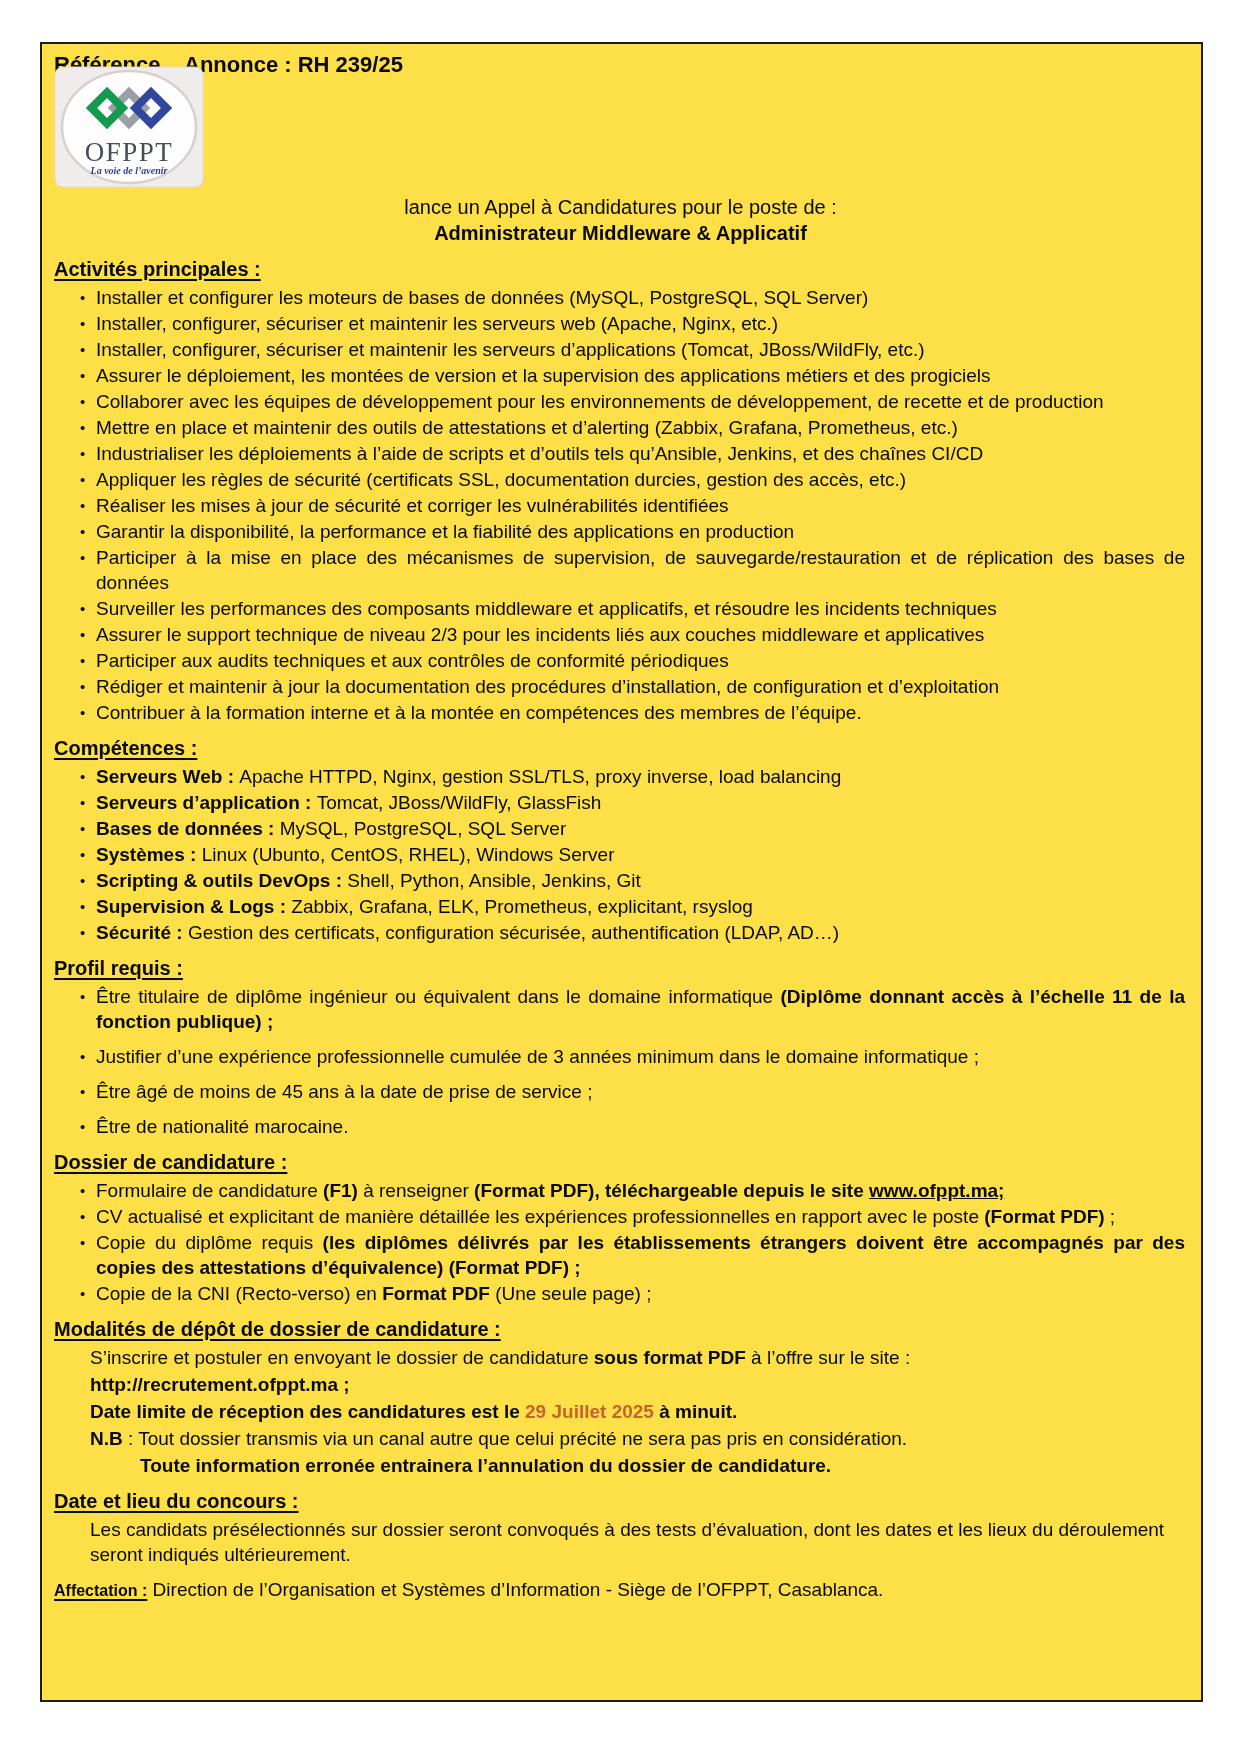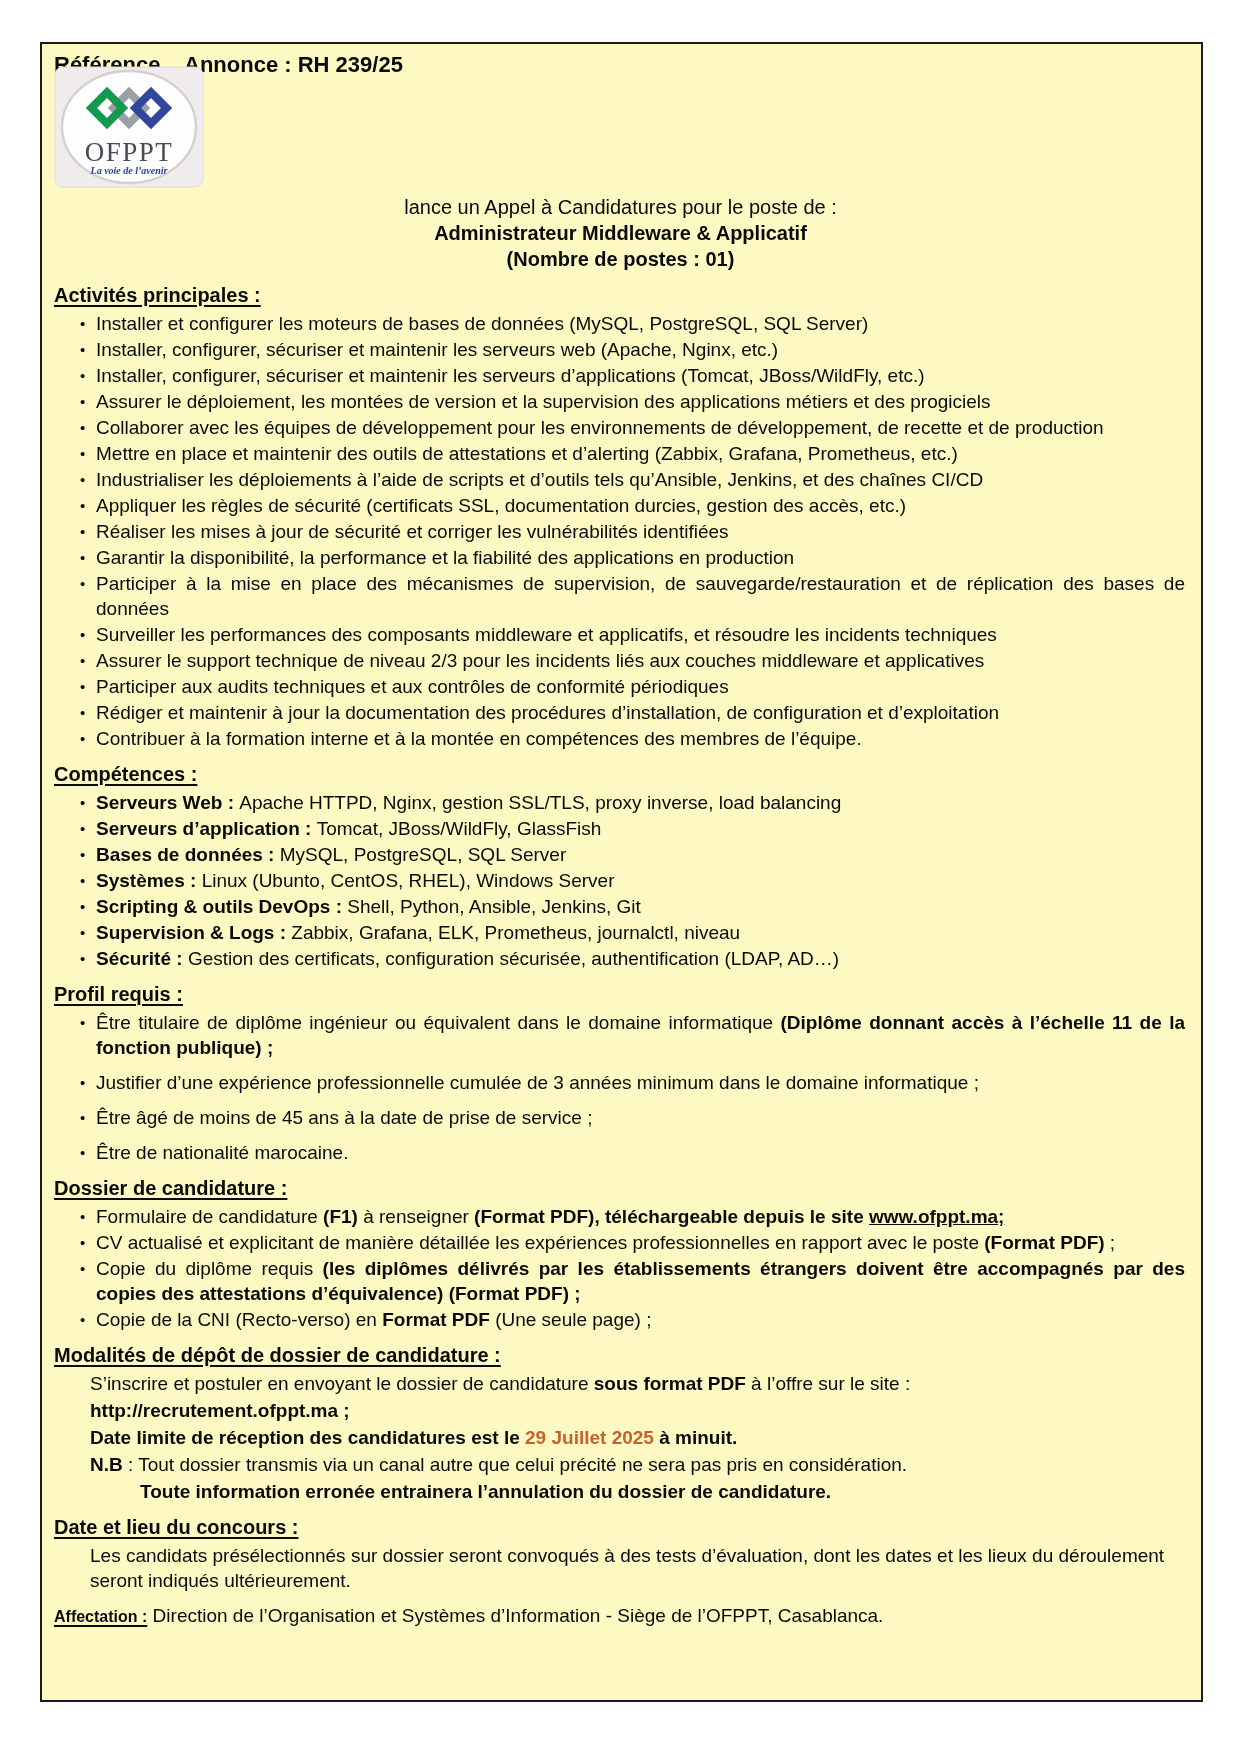--- a/index.html
+++ b/index.html
@@ -5,21 +5,21 @@
 <style>
   html,body{margin:0;padding:0;}
   body{
     width:1241px;height:1755px;position:relative;background:#ffffff;
     font-family:"Liberation Sans","DejaVu Sans",sans-serif;color:#0a0a0a;
     -webkit-font-smoothing:antialiased;
   }
   .doc-frame{
     position:absolute;left:40px;top:42px;width:1163px;height:1660px;
     border:2px solid #1b1b1b;box-sizing:border-box;
-    padding:6px 14px 0 12px;overflow:hidden;background:#fef9c3;
+    padding:6px 14px 0 12px;overflow:hidden;background:#fde047;
   }
   .ref{
     font-size:22px;font-weight:bold;line-height:26px;margin:2px 0 0 0;
   }
   
   .logo-wrap{text-align:left;margin:-12px 0 2px 0;}
   .logo-badge{display:inline-block;}
   
   .title-block{text-align:center;margin:2px 0 2px 0;}
   .title-block p{margin:0;font-size:20px;line-height:26px;}
@@ -67,21 +67,20 @@
         <rect x="-11" y="-11" width="22" height="22" transform="translate(97,42) rotate(45)" stroke="#31479e"></rect>
       </g>
       <text x="75" y="95" text-anchor="middle" font-family="Liberation Serif, DejaVu Serif, serif" font-size="27" letter-spacing="1.5" fill="#474c56">OFPPT</text>
       <text x="75" y="108" text-anchor="middle" font-family="Liberation Serif, DejaVu Serif, serif" font-size="10" font-style="italic" font-weight="bold" fill="#2b3f9c">La voie de l’avenir</text>
     </svg>
   </div>
 
   <div class="title-block">
     <p>lance un Appel à Candidatures pour le poste de :</p>
     <p class="b">Administrateur Middleware &amp; Applicatif</p>
-    <p class="b">(Nombre de postes : 01)</p>
   </div>
 
   <div>
       <section class="doc-section">
         <h2 class="sec-heading">Activités principales :</h2>
         <div class="blist">
           <div class="li">
             <span class="dot">•</span>
             <span class="litxt"><span class="run-n">Installer et configurer les moteurs de bases de données (MySQL, PostgreSQL, SQL Server)</span></span>
           </div>
@@ -165,21 +164,21 @@
           <div class="li">
             <span class="dot">•</span>
             <span class="litxt"><span class="run-b">Systèmes : </span><span class="run-n">Linux (Ubunto, CentOS, RHEL), Windows Server</span></span>
           </div>
           <div class="li">
             <span class="dot">•</span>
             <span class="litxt"><span class="run-b">Scripting &amp; outils DevOps : </span><span class="run-n">Shell, Python, Ansible, Jenkins, Git</span></span>
           </div>
           <div class="li">
             <span class="dot">•</span>
-            <span class="litxt"><span class="run-b">Supervision &amp; Logs : </span><span class="run-n">Zabbix, Grafana, ELK, Prometheus, journalctl, niveau</span></span>
+            <span class="litxt"><span class="run-b">Supervision &amp; Logs : </span><span class="run-n">Zabbix, Grafana, ELK, Prometheus, explicitant, rsyslog</span></span>
           </div>
           <div class="li">
             <span class="dot">•</span>
             <span class="litxt"><span class="run-b">Sécurité : </span><span class="run-n">Gestion des certificats, configuration sécurisée, authentification (LDAP, AD…)</span></span>
           </div>
         </div>
       </section>
       <section class="doc-section">
         <h2 class="sec-heading">Profil requis :</h2>
         <div class="blist spaced">

